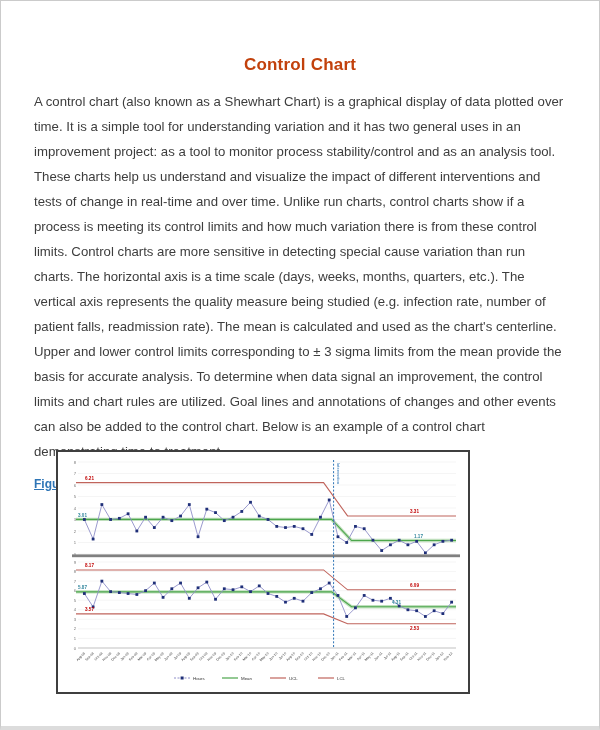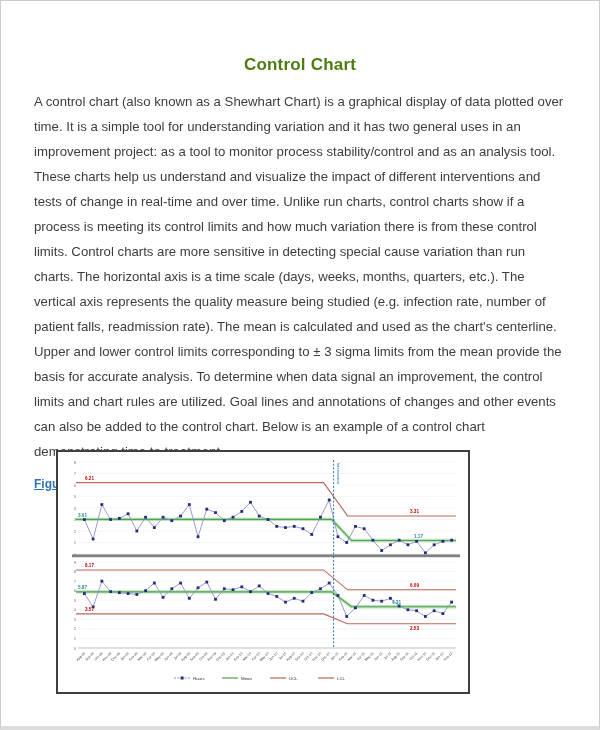--- a/index.html
+++ b/index.html
@@ -10,21 +10,21 @@
     border-bottom:4px solid #dcdcdc;
     background:#fff;
     font-family:"Liberation Sans",sans-serif;
     overflow:hidden;
   }
   .title{
     margin:54px 0 0 0;
     text-align:center;
     font-size:17px;
     font-weight:bold;
-    color:#4d7c0f;
+    color:#c2410c;
     letter-spacing:.2px;
   }
   .body-text{
     margin:14px 33px 0 33px;
     font-size:13.2px;
     line-height:25px;
     color:#3d3d3d;
     text-align:left;
   }
   .caption{

